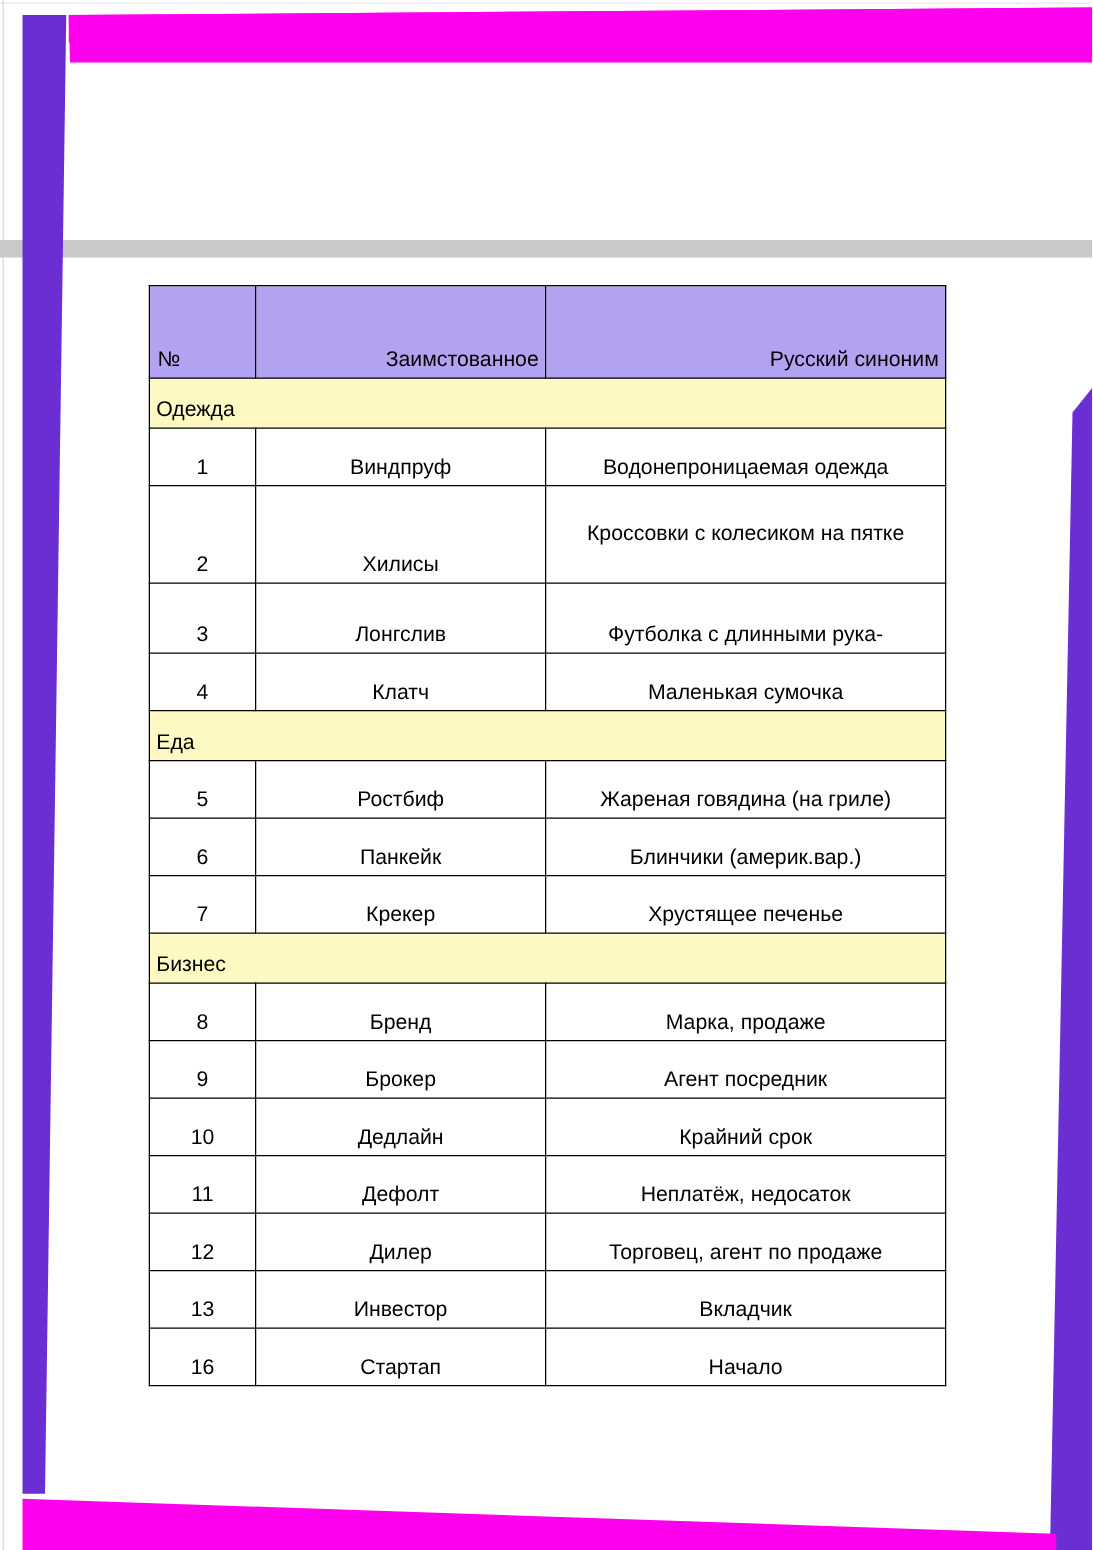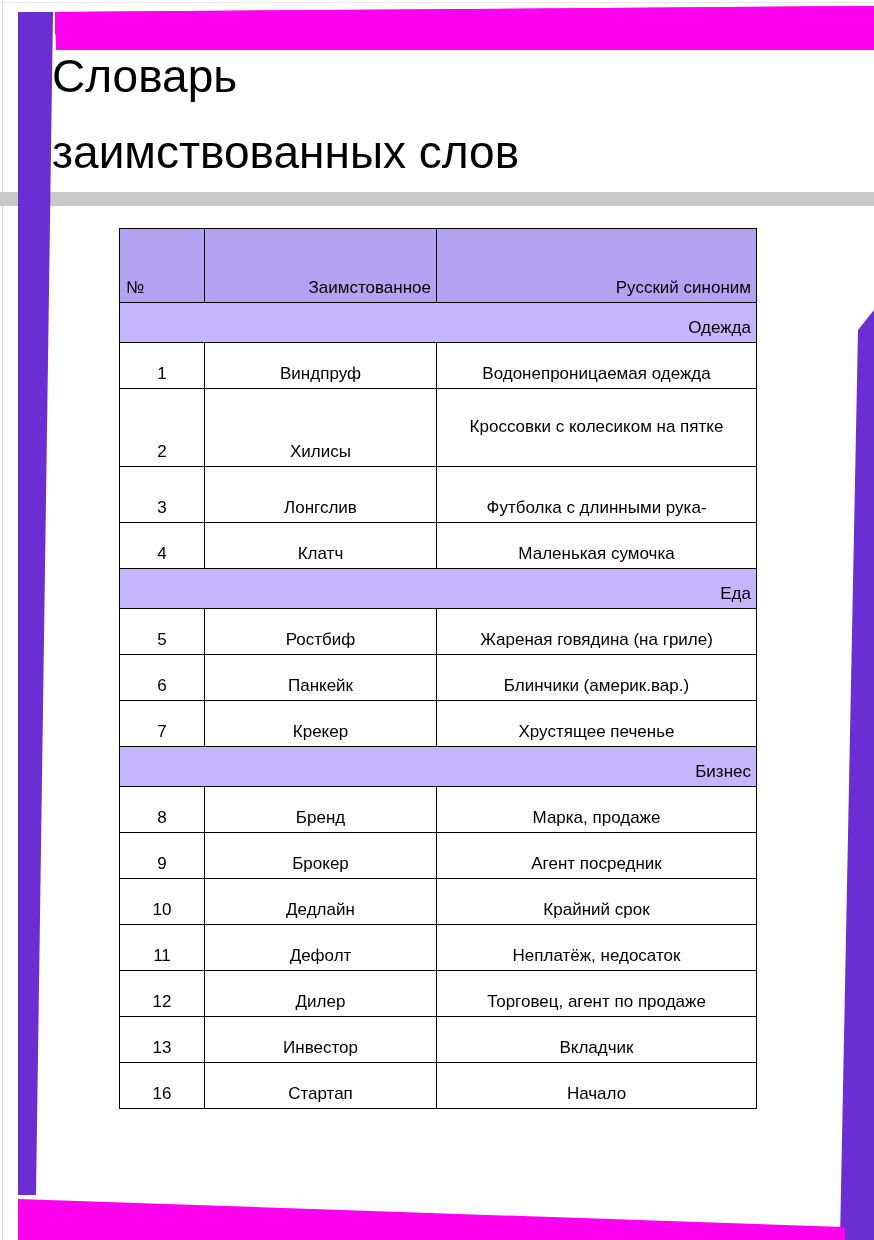--- a/index.html
+++ b/index.html
@@ -115,22 +115,22 @@
     text-align: right;
     font-size: 19px;
     vertical-align: bottom;
     padding-bottom: 6px;
   }
   .hdr-row th.num-h {
     text-align: left;
     padding-left: 6px;
   }
   .cat-row td {
-    background: #c4b5fd;
-    text-align: right;
+    background: #fef9c3;
+    text-align: left;
     height: 34px;
     font-size: 18px;
     vertical-align: middle;
     padding: 4px 5px;
   }
   td.num {
     text-align: center;
   }
   td.loan, td.syn {
     text-align: center;
@@ -163,24 +163,20 @@
   </svg>
 
   <svg class="deco purple-right" viewBox="0 0 60 1240" preserveAspectRatio="none" aria-hidden="true">
     <polygon points="44,330 60,310 60,1240 26,1240" fill="#6B2ED2"></polygon>
   </svg>
 
   <svg class="deco magenta-bottom" viewBox="0 0 874 55" preserveAspectRatio="none" aria-hidden="true">
     <polygon points="18,14 845,42 845,55 18,55" fill="#FF00EE"></polygon>
   </svg>
 
-  <div class="title-block">
-    <div class="title-line">Словарь</div>
-    <div class="title-line">заимствованных слов</div>
-  </div>
 
   <div class="table-wrap">
     <table class="vocab">
       <colgroup>
         <col class="c-num">
           <col class="c-loan">
           <col class="c-syn">
       </colgroup>
       <thead>
         <tr class="hdr-row">

